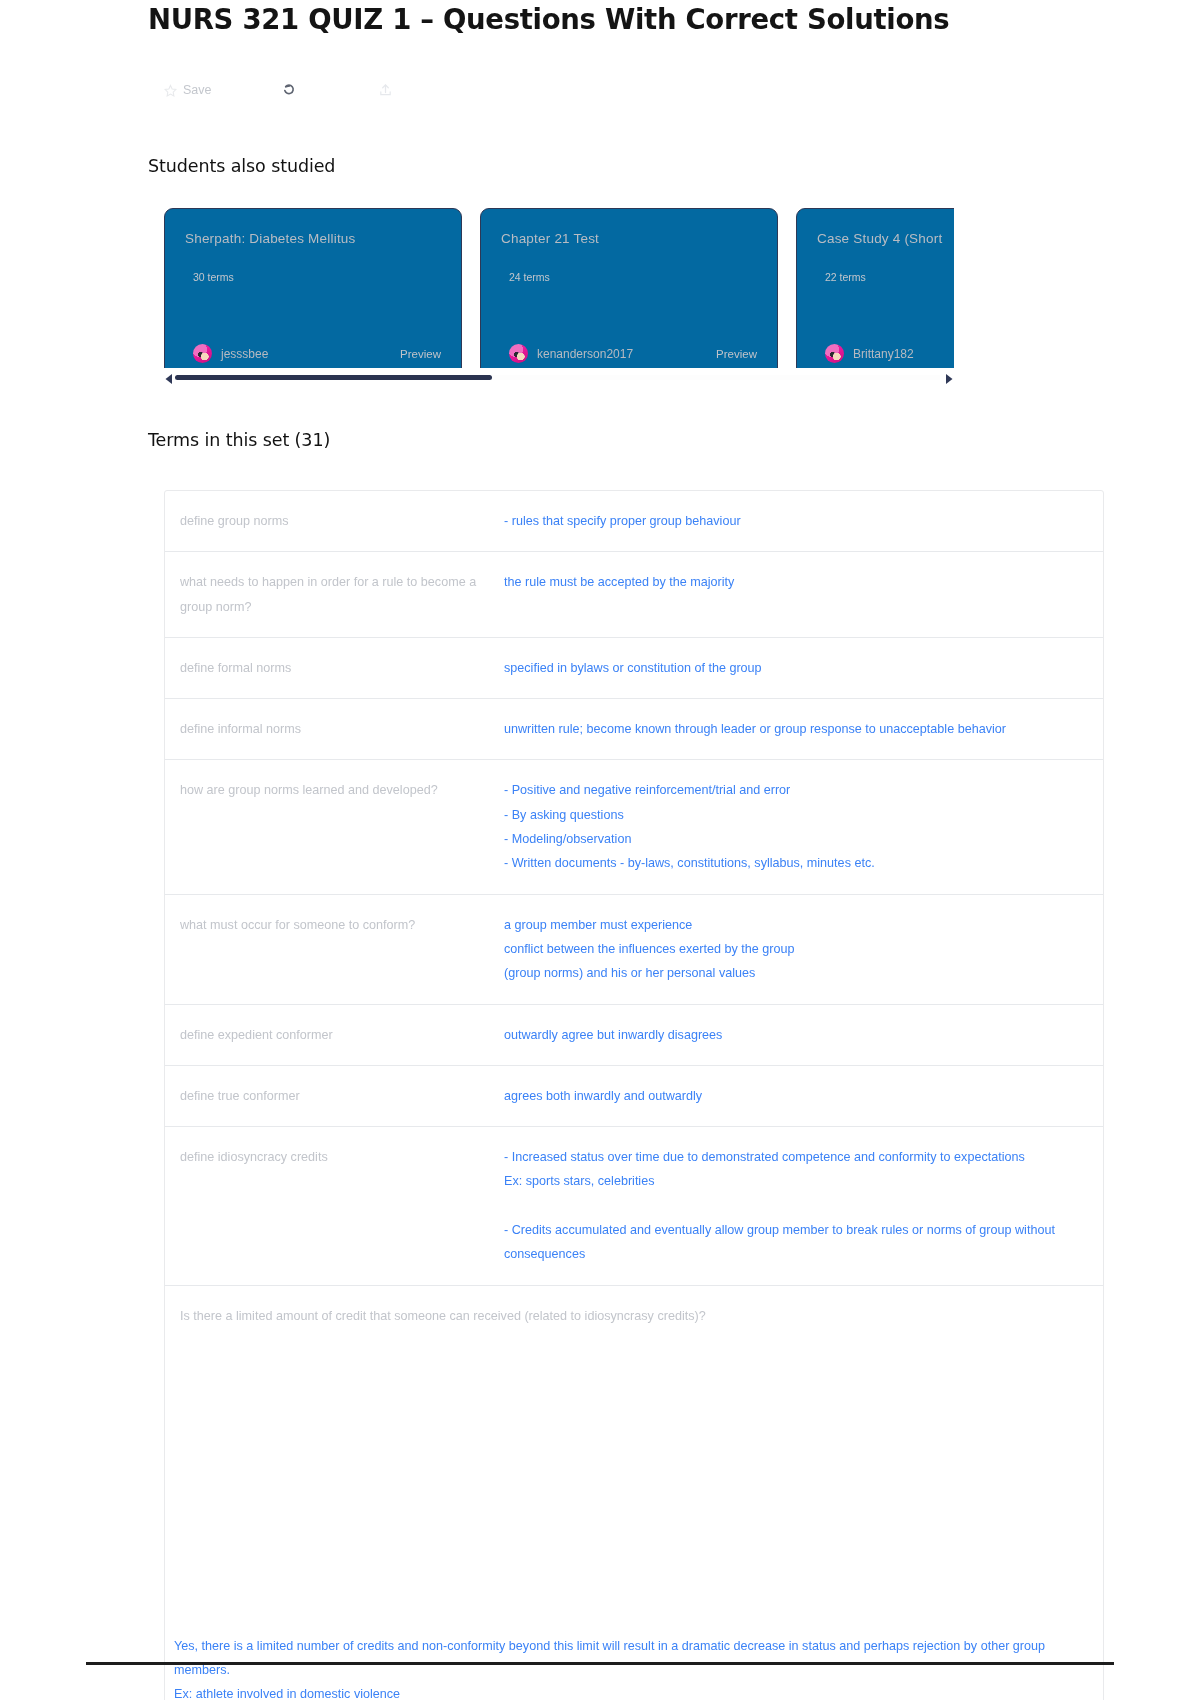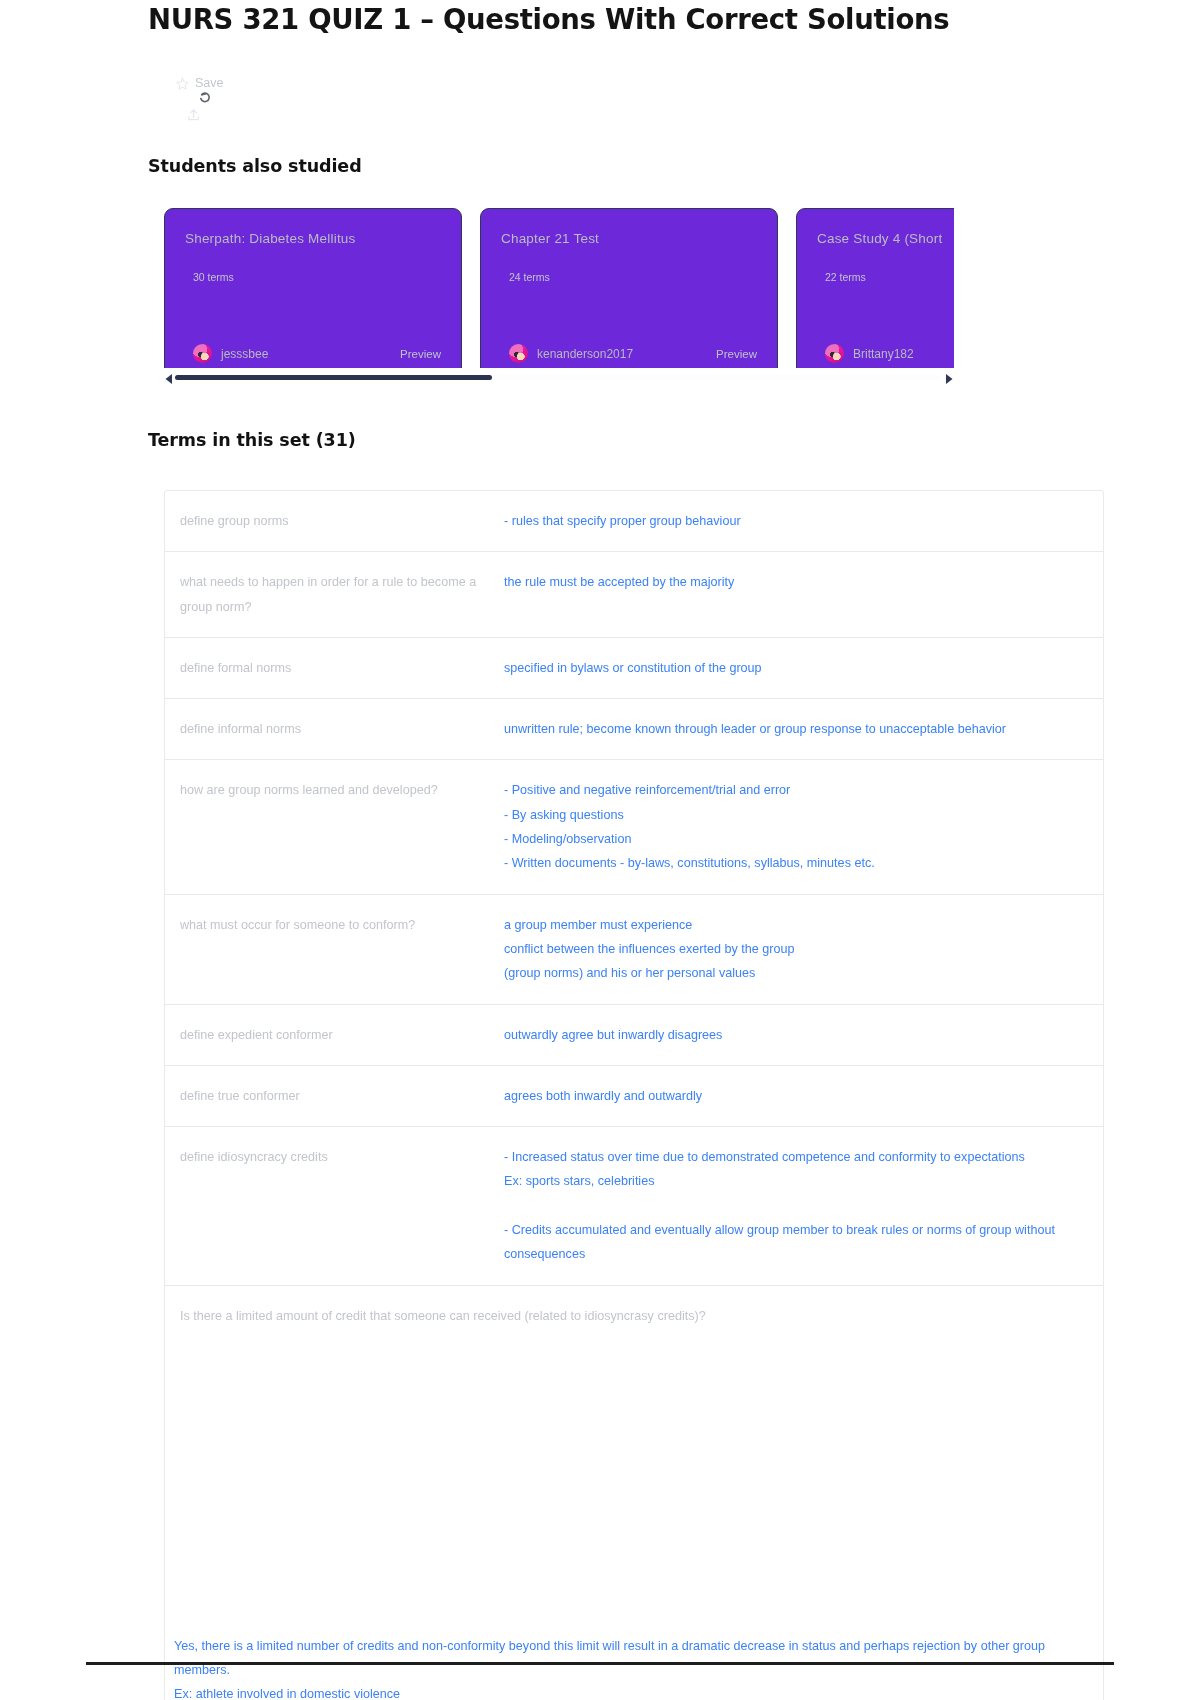--- a/index.html
+++ b/index.html
@@ -38,21 +38,20 @@
 
   
   .toolbar {
     position: absolute;
     left: 164px;
     top: 76px;
     display: flex;
     align-items: center;
     gap: 0px;
     height: 28px;
-    flex-direction: column;
   }
   .tb-item {
     display: flex;
     align-items: center;
     gap: 6px;
     color: #c3c6cc;
     font-size: 12.5px;
     opacity: .85;
   }
   .tb-save { width: 96px; }
@@ -62,21 +61,21 @@
   .tb-rotate { width: 96px; justify-content: flex-start; padding-left: 20px; }
   .ico-rotate { color: #434a59; width: 17px; height: 17px; }
   .tb-share { width: 120px; justify-content: flex-start; padding-left: 22px; }
   .ico-share { color: #e2e5e9; width: 15px; height: 16px; }
   .tb-share .lbl { color: #eceef0; font-size: 12.5px; }
 
   
   .sec-head {
     position: absolute;
     font-size: 17.5px;
-    font-weight: 700;
+    font-weight: 400;
     color: #121212;
     font-family: "DejaVu Sans", sans-serif;
     letter-spacing: -0.1px;
   }
   #students-head { left: 148px; top: 156px; }
   #terms-head   { left: 148px; top: 430px; }
 
   
   .carousel {
     position: absolute;
@@ -86,21 +85,21 @@
     height: 160px;
     display: flex;
     gap: 18px;
     overflow: hidden;
   }
   .set-card {
     flex: 0 0 298px;
     height: 176px;
     border: 1.6px solid #2e3856;
     border-radius: 9px;
-    background: #6d28d9;
+    background: #0369a1;
     position: relative;
     padding: 22px 20px 16px 20px;
   }
   .set-title {
     font-size: 13.5px;
     color: #b9bcc3;
     letter-spacing: .2px;
     white-space: nowrap;
     overflow: hidden;
   }

